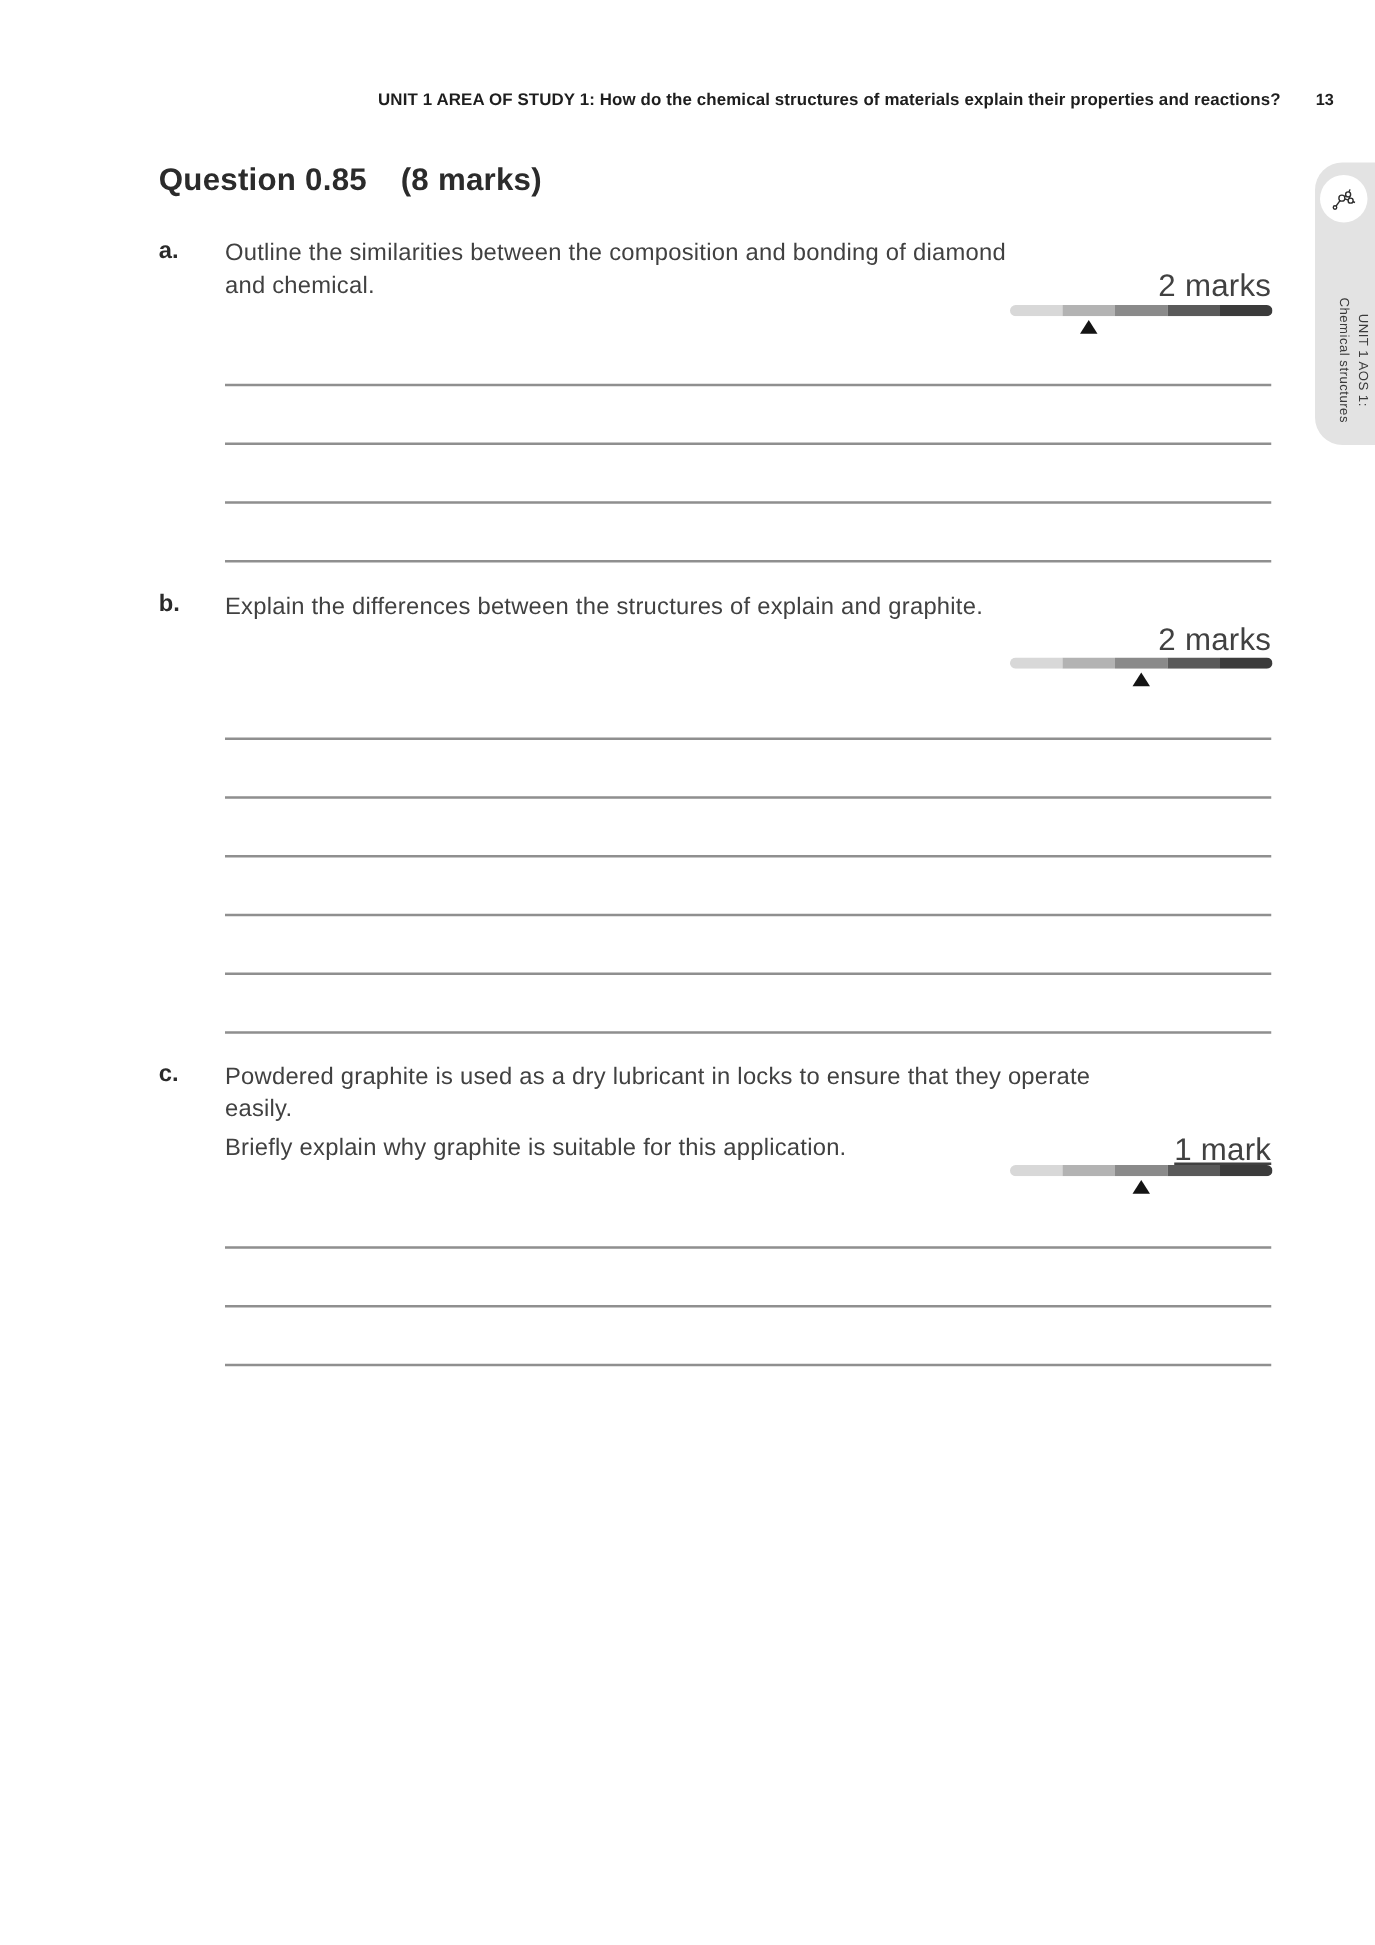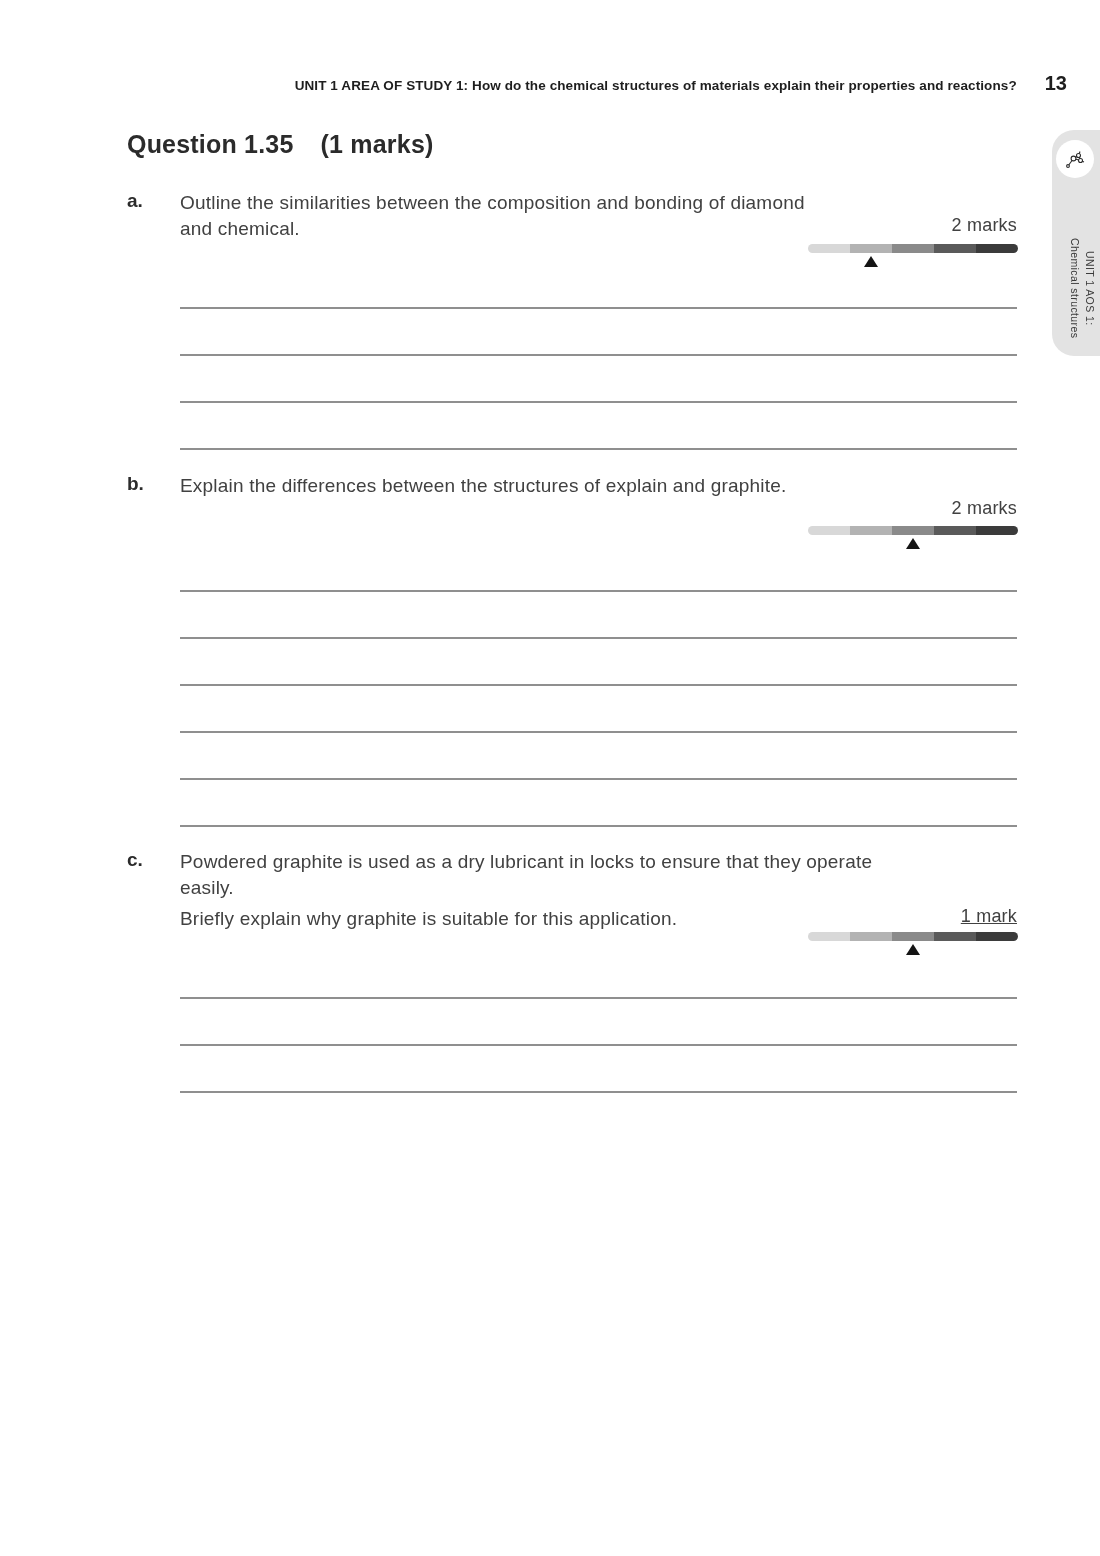--- a/index.html
+++ b/index.html
@@ -16,21 +16,21 @@
 
   
   .running-head {
     position:absolute; top:72px; left:115px; width:940px;
     display:flex; justify-content:flex-end; align-items:baseline; gap:28px;
   }
   .running-head .rh-text {
     font-size:13.5px; font-weight:bold; color:#1e1e1e; letter-spacing:.1px;
   }
   .running-head .rh-page {
-    font-size:20px; font-weight:bold; color:#1e1e1e;
+    font-size:13px; font-weight:bold; color:#1e1e1e;
   }
 
   
   .side-tab {
     position:absolute; right:0; top:130px; width:60px; height:226px;
     background:#e3e3e3; border-radius:22px 0 0 22px;
   }
   .side-tab .tab-circle {
     position:absolute; top:10px; left:4px; width:38px; height:38px;
     background:#ffffff; border-radius:50%;
@@ -67,21 +67,21 @@
     position:absolute; left:168px; top:0;
     font-size:19px; line-height:25.5px; color:#414141; letter-spacing:.2px;
   }
   #part-a .ptext { max-width:655px; }
   #part-b .ptext { max-width:620px; }
   #part-c .ptext-1 { max-width:700px; }
   #part-c .ptext-2 { top:57px; max-width:640px;text-align:right; }
 
   .marks {
     position:absolute; right:95px;
-    font-size:18px; color:#414141; letter-spacing:.2px;
+    font-size:25px; color:#414141; letter-spacing:.2px;
   }
   #part-a .marks, #part-b .marks { top:25px; }
   #part-c .marks { top:57px;text-decoration:underline; }
 
   
   .diff-bar {
     position:absolute; left:796px; width:210px; height:9px;
     border-radius:5px; overflow:hidden; display:flex;
   }
   #part-a .diff-bar { top:54px; }
@@ -131,22 +131,22 @@
         </g>
       </svg>
     </div>
     <div class="tab-label">
       <div class="tab-label-inner">UNIT 1 AOS 1:
 Chemical structures</div>
     </div>
   </div>
 
   <div class="q-title">
-    <span>Question 1.35</span>
-    <span>(1 marks)</span>
+    <span>Question 0.85</span>
+    <span>(8 marks)</span>
   </div>
 
   <div class="part" id="part-a">
     <div class="plabel">a.</div>
     <div class="ptext">Outline the similarities between the composition and bonding of diamond and chemical.</div>
     <div class="marks">2 marks</div>
     <div class="diff-bar">
         <div class="seg" style="background: rgb(216, 216, 216);"></div>
         <div class="seg" style="background: rgb(179, 179, 179);"></div>
         <div class="seg" style="background: rgb(138, 138, 138);"></div>

